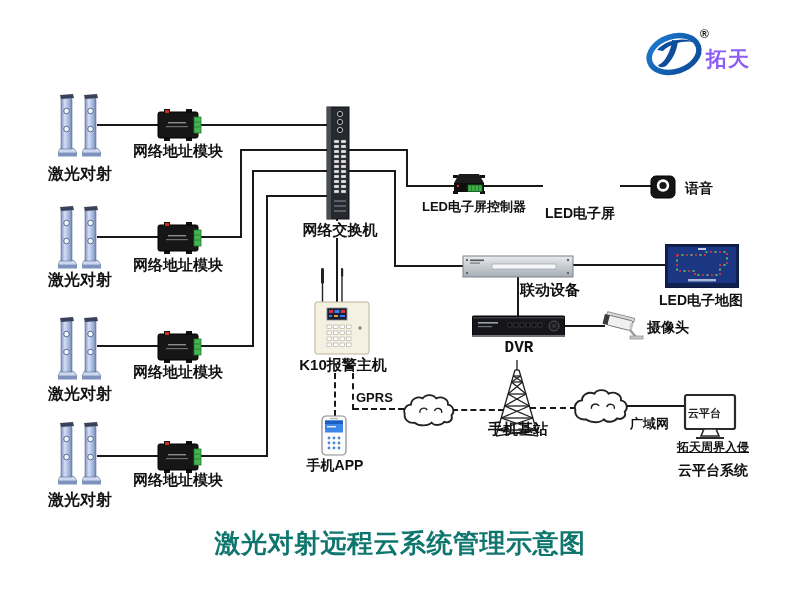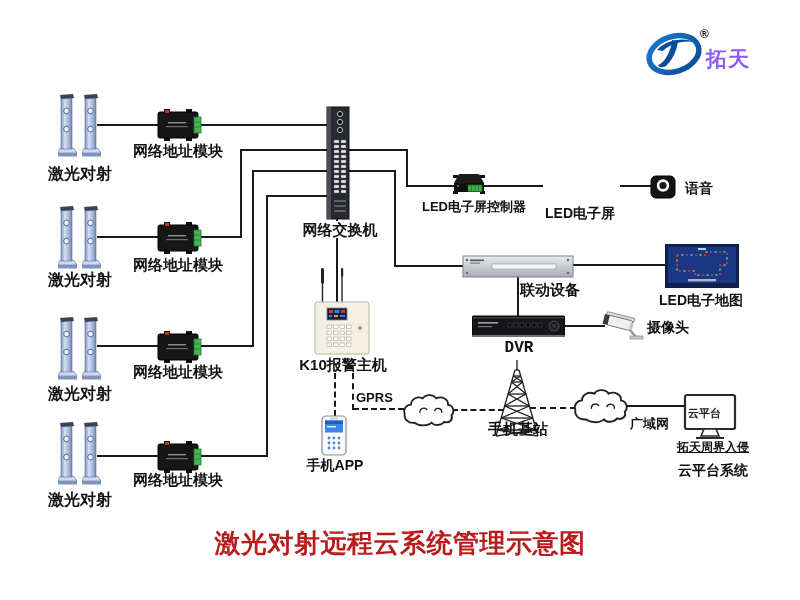--- a/index.html
+++ b/index.html
@@ -11,21 +11,21 @@
   .lbl{position:absolute;font-weight:bold;color:#111;text-align:center;white-space:nowrap;
        font-size:15px;line-height:1.15;}
   .icon{position:absolute;}
   .ledscreen{position:absolute;left:543px;top:173px;width:78px;height:28px;background:#070b07;
        border-radius:2px;padding:2px 0 0 3px;box-sizing:border-box;}
   .ledscreen div{font-size:9px;font-weight:bold;color:#3cf63c;line-height:12px;white-space:nowrap;
        letter-spacing:0;}
   .monitor-text{position:absolute;left:688px;top:406px;width:46px;
        font-size:11px;font-weight:bold;color:#222;}
   .title{position:absolute;left:0;top:526px;width:800px;text-align:center;
-       font-size:26px;font-weight:bold;color:#b91c1c;letter-spacing:0.5px;}
+       font-size:26px;font-weight:bold;color:#0f766e;letter-spacing:0.5px;}
   .brand{position:absolute;left:706px;top:45px;font-size:21px;font-weight:bold;color:#8b5cf6;letter-spacing:1px;}
   .reg{position:absolute;left:700px;top:27px;font-size:12px;color:#111;font-weight:bold;}
 </style>
 </head>
 <body>
 
 <div id="canvas">
 
   <div class="ln" style="left:97px;top:124px;width:231px;height:2px;"></div>
   <div class="ln" style="left:97px;top:236px;width:145px;height:2px;"></div>

